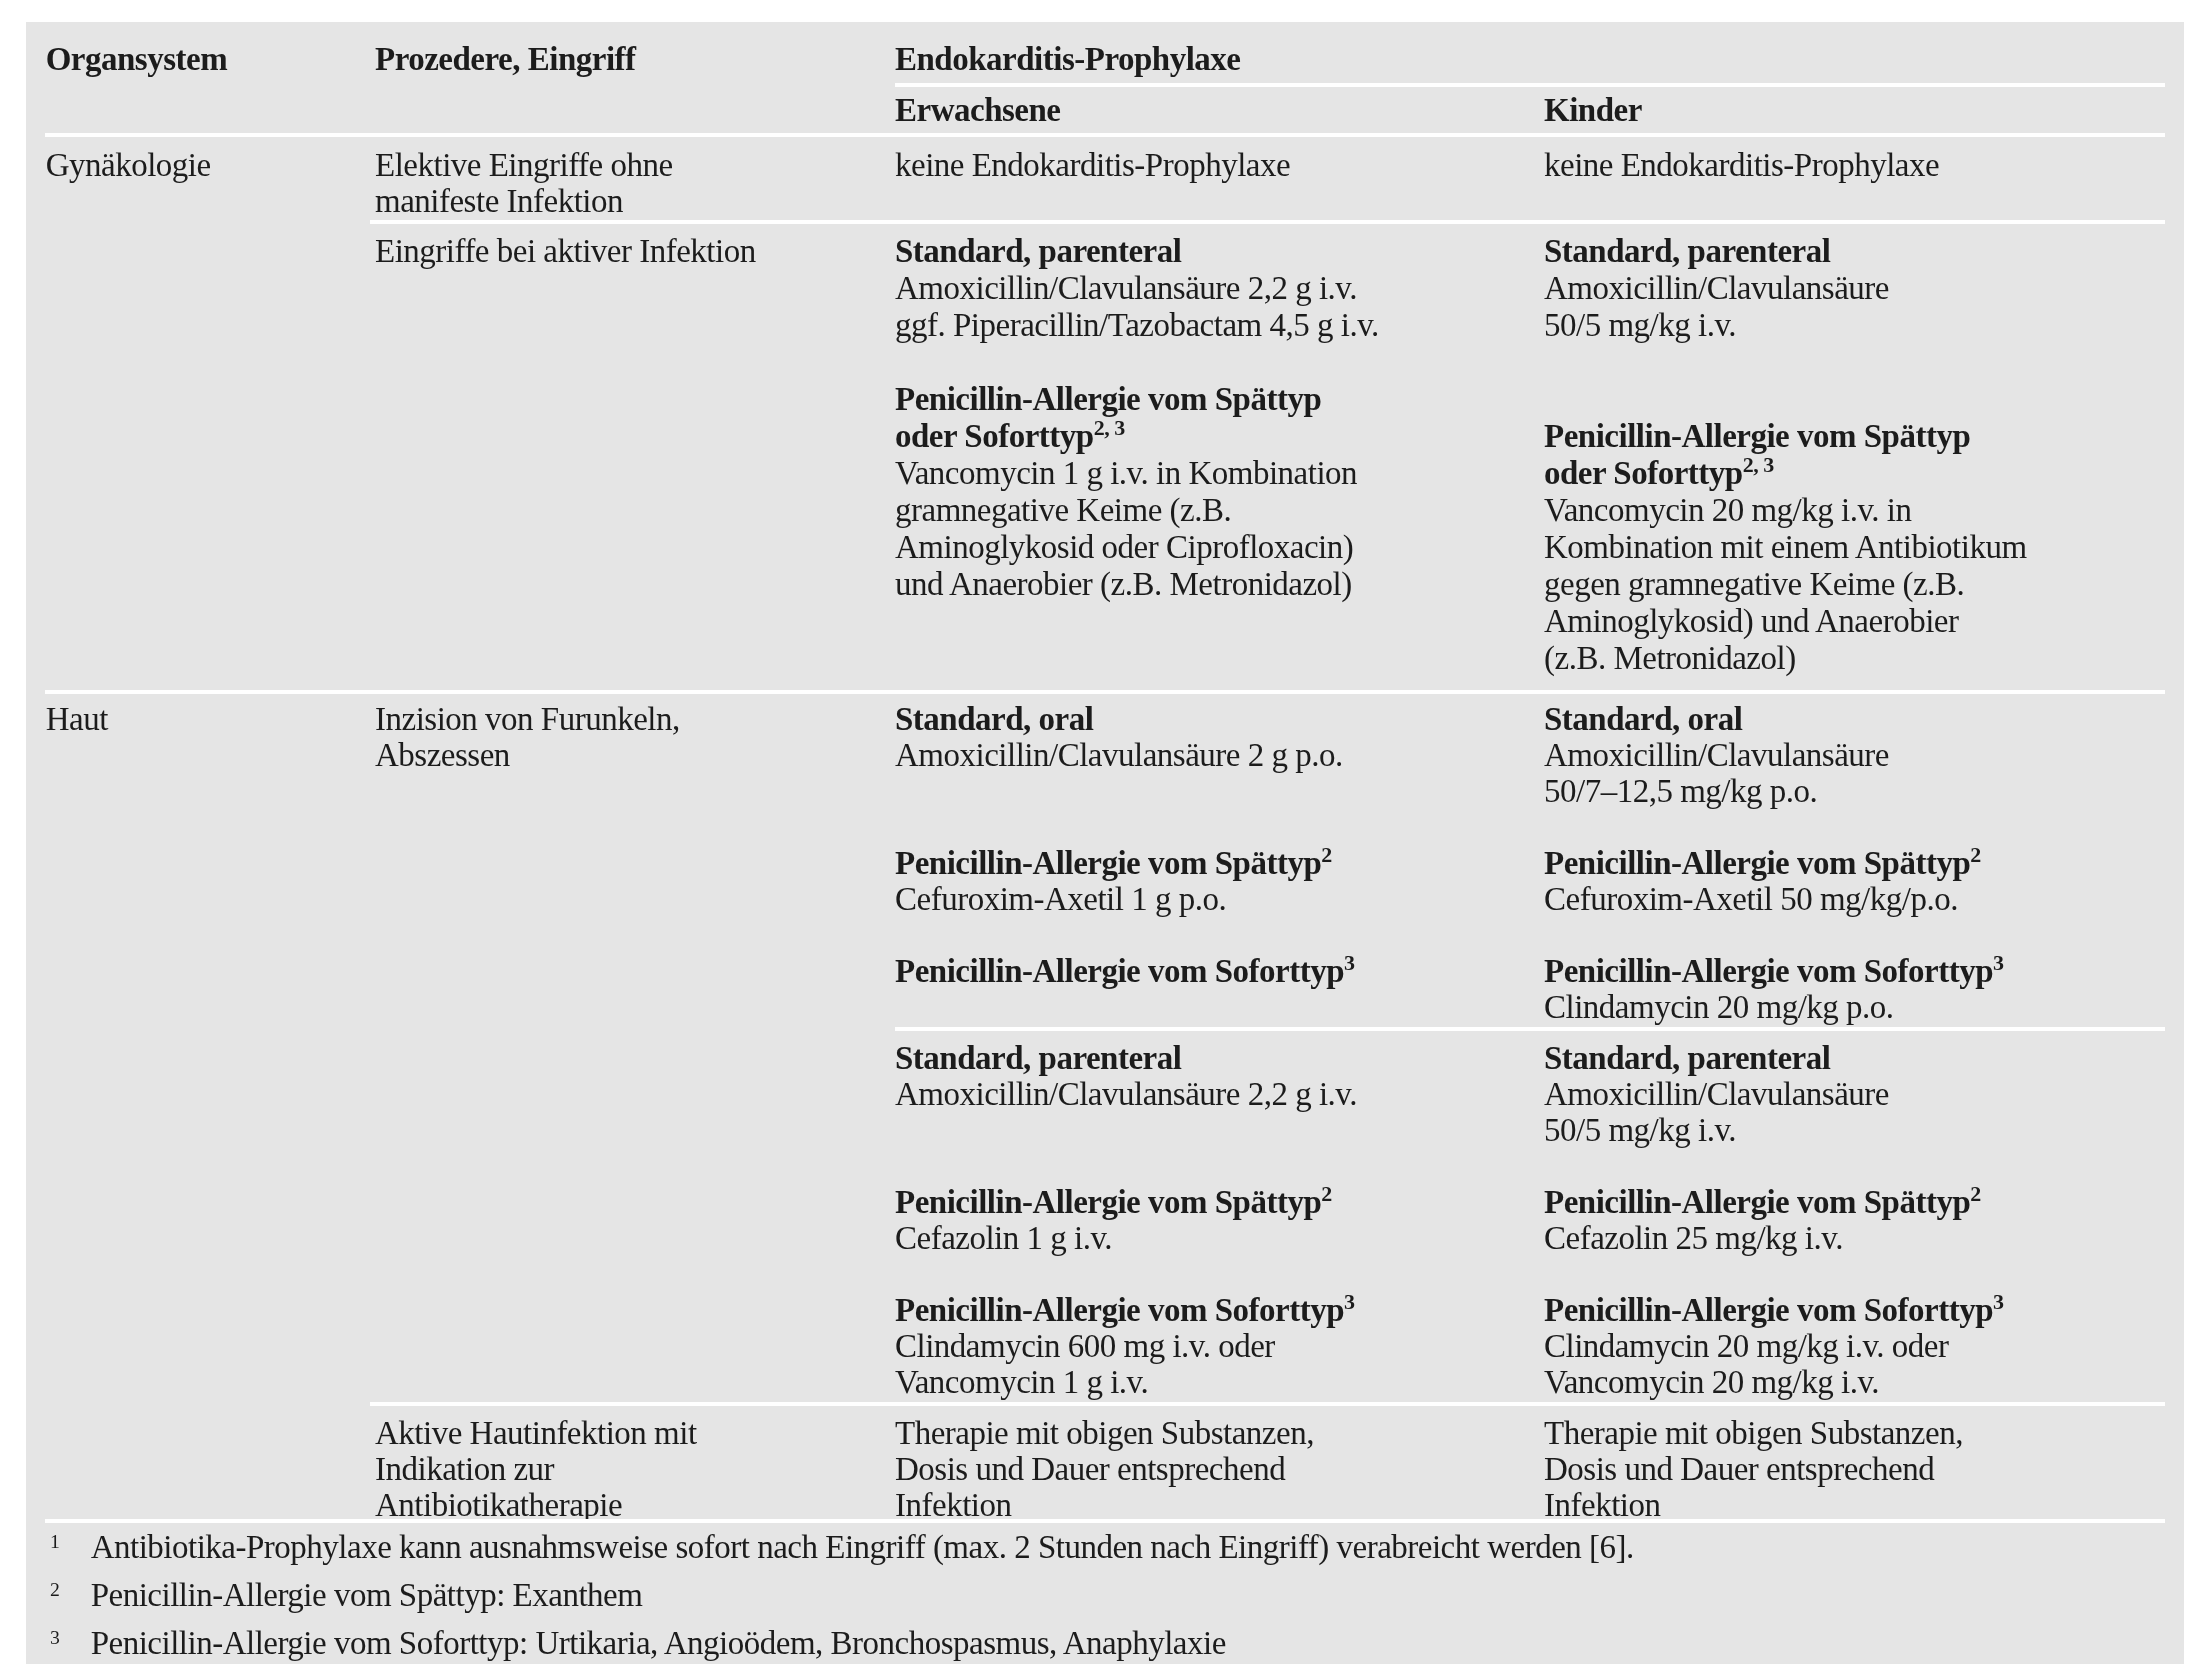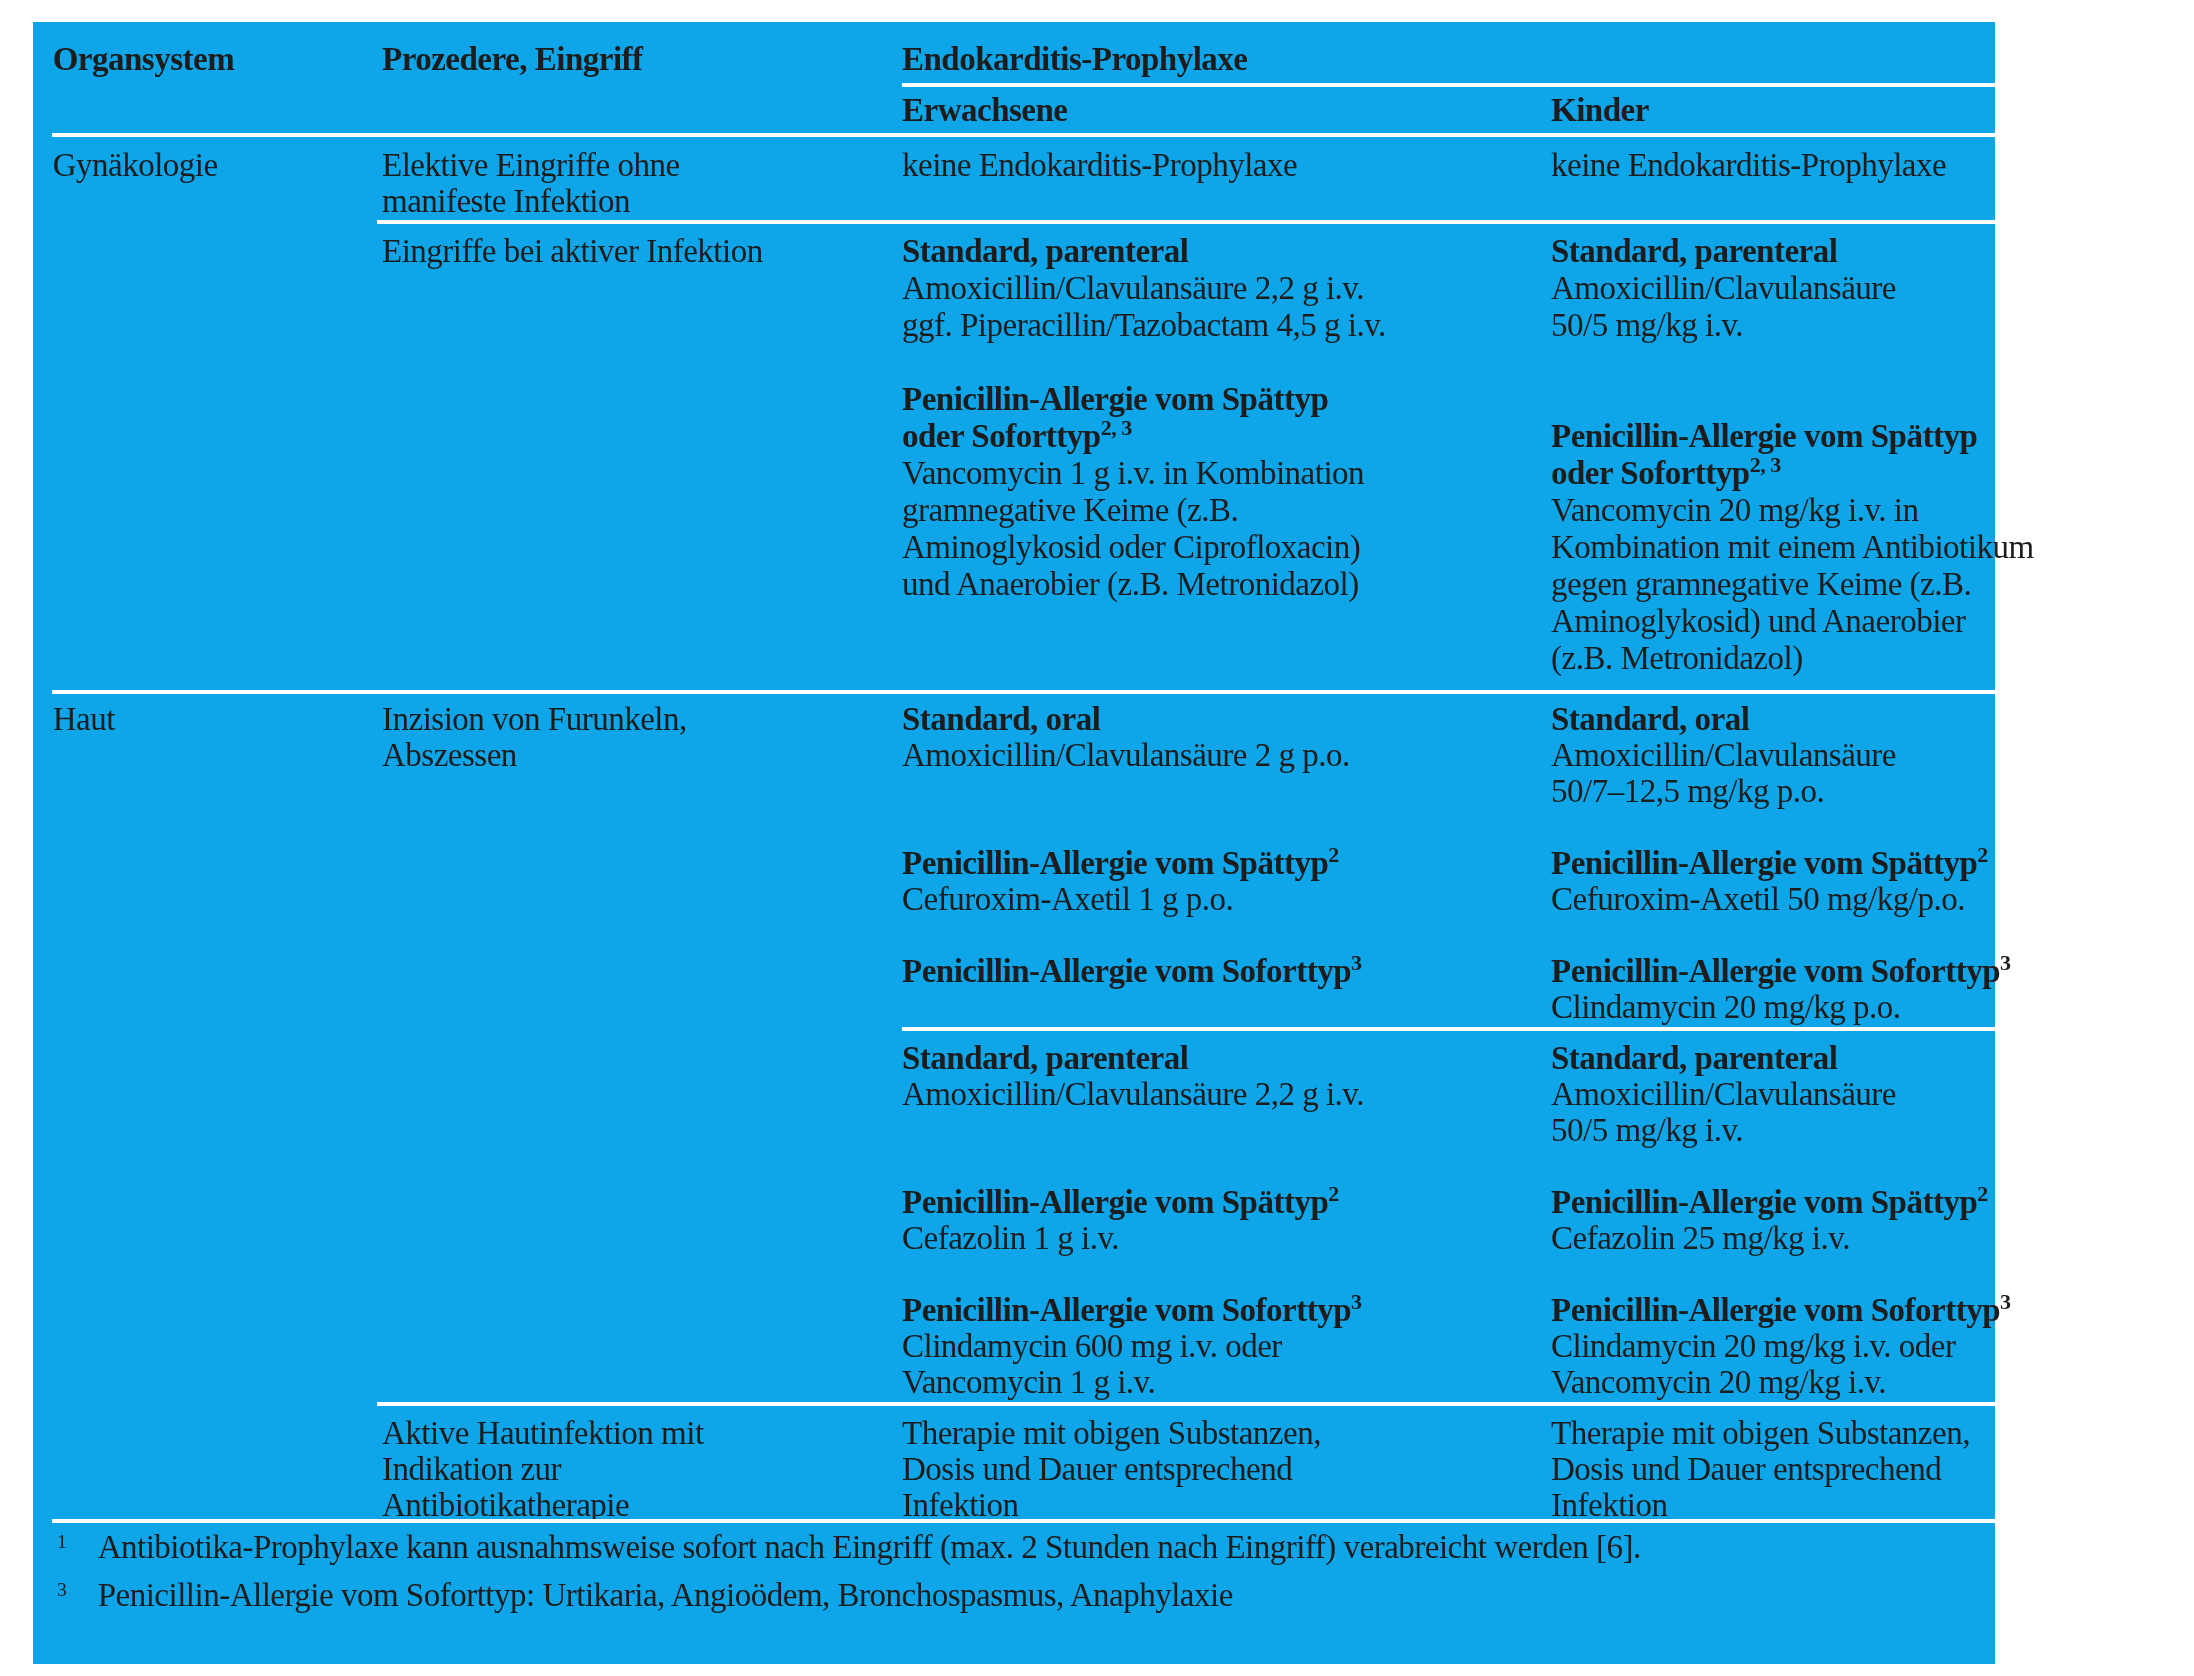--- a/index.html
+++ b/index.html
@@ -10,25 +10,25 @@
   }
   .page {
     position: relative;
     width: 2194px;
     height: 1677px;
     background: #ffffff;
     overflow: hidden;
   }
   .tbl {
     position: absolute;
-    left: 33px;
+    left: 26px;
     top: 22px;
-    width: 1962px;
+    width: 2158px;
     height: 1642px;
-    background: #0ea5e9;
+    background: #e5e5e5;
     color: #1c1c1c;
   }
   .cell {
     position: absolute;
     white-space: nowrap;
     letter-spacing: -0.5px;
   }
   .ln { height: 36px; line-height: 36px; font-size: 33px; }
   .sp { height: 36px; }
   .p72 .ln { height: 37px; line-height: 37px; }
@@ -216,18 +216,19 @@
     <div class="cell" style="left:1518px; top:1393px;">
       <div class="ln">Therapie mit obigen Substanzen,</div>
       <div class="ln">Dosis und Dauer entsprechend</div>
       <div class="ln">Infektion</div>
     </div>
 
     <div class="hr" style="left:18.7px; top:1497px; width:2120px;"></div>
 
     <div class="fnblock">
       <div class="fn-row"><span class="fnm">1</span><span>Antibiotika-Prophylaxe kann ausnahmsweise sofort nach Eingriff (max. 2 Stunden nach Eingriff) verabreicht werden [6].</span></div>
+      <div class="fn-row"><span class="fnm">2</span><span>Penicillin-Allergie vom Spättyp: Exanthem</span></div>
       <div class="fn-row"><span class="fnm">3</span><span>Penicillin-Allergie vom Soforttyp: Urtikaria, Angioödem, Bronchospasmus, Anaphylaxie</span></div>
     </div>
 
   </div>
 </div>
 
 
 </body></html>

